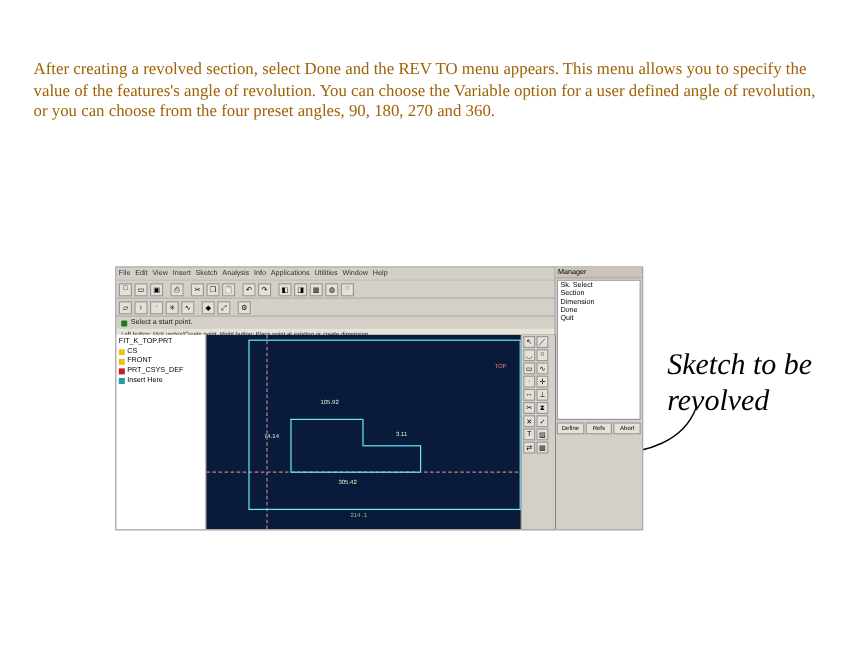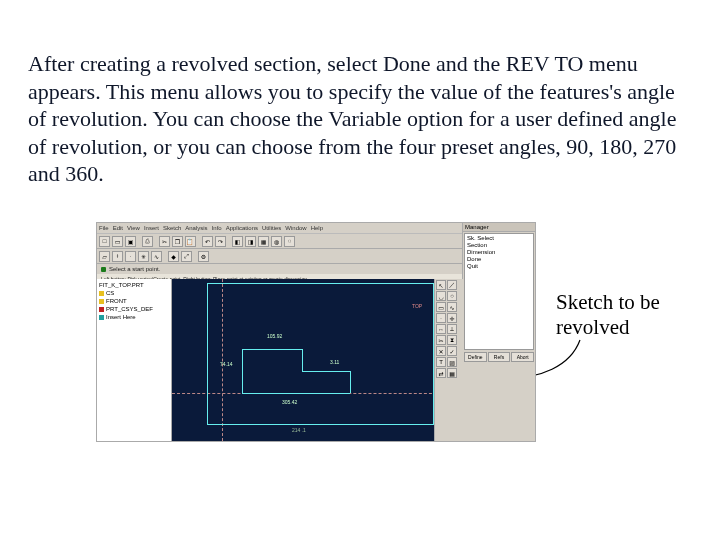--- a/index.html
+++ b/index.html
@@ -9,31 +9,32 @@
     height: 540px;
     font-family: "Times New Roman", serif;
     background: #fff;
     position: relative;
   }
   .instruction {
     position: absolute;
     left: 28px;
     top: 50px;
     width: 660px;
-    font-size: 22px;
+    font-size: 14px;
     line-height: 1.25;
-    color: #0f172a;
+    color: #a16207;
   }
   .annotation {
     position: absolute;
     left: 556px;
     top: 290px;
-    font-size: 21px;
+    font-size: 25px;
     line-height: 1.2;
     color: #000;
+    font-style: italic;
   }
   .app-window {
     position: absolute;
     left: 96px;
     top: 222px;
     width: 438px;
     height: 218px;
     background: #d5d0c7;
     border: 1px solid #aaa;
     font-family: Tahoma, Arial, sans-serif;

